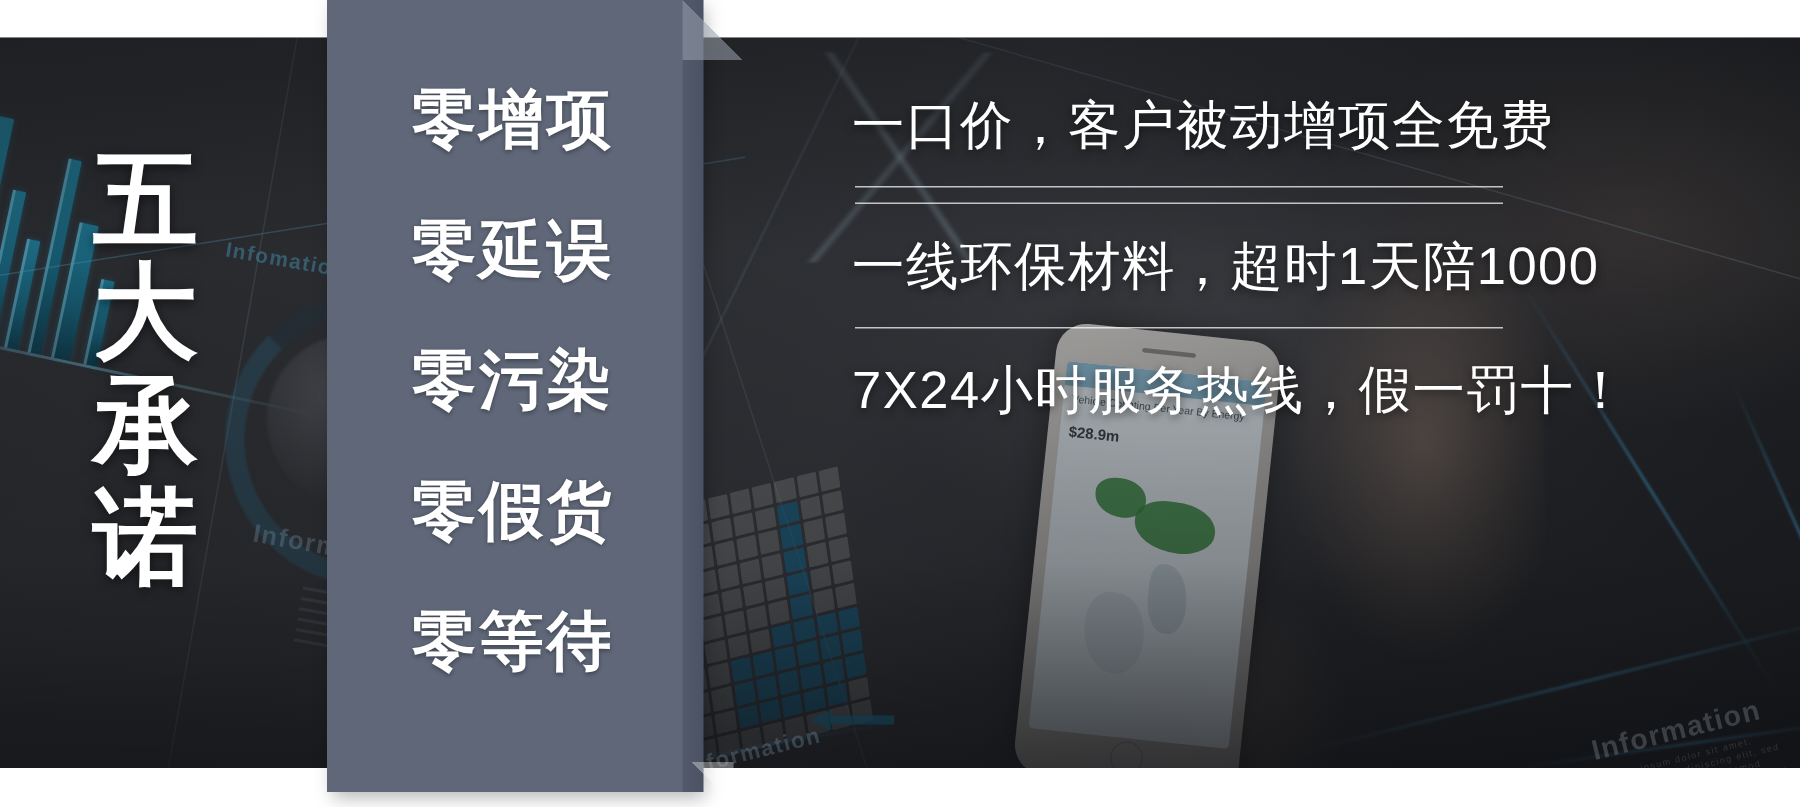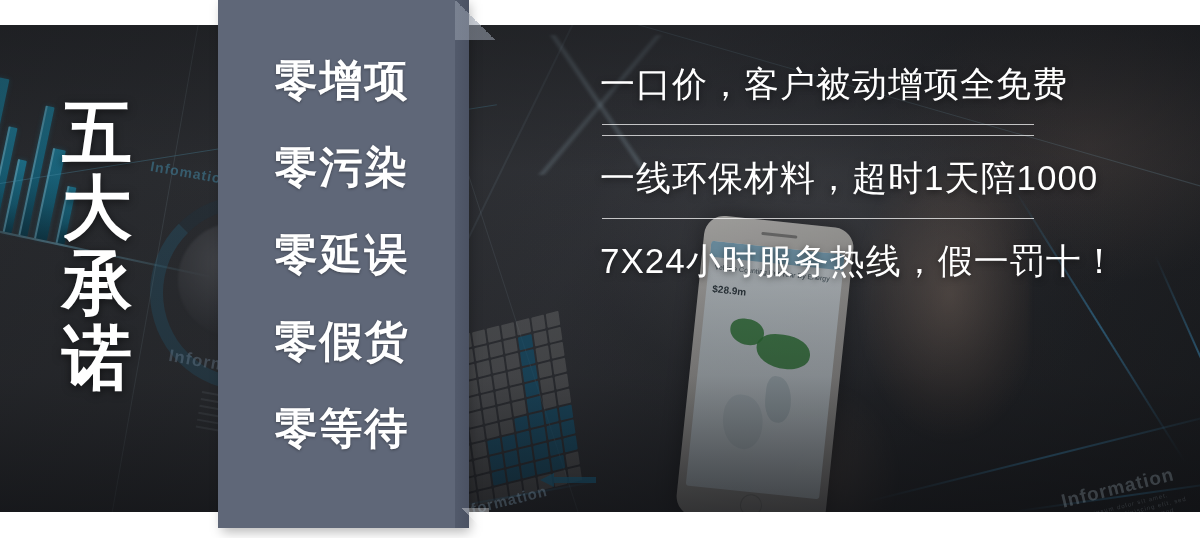--- a/index.html
+++ b/index.html
@@ -217,21 +217,21 @@
     letter-spacing:2px;
     line-height:1;
     margin:22px 0;
     text-shadow:0 1px 3px rgba(0,0,0,.35);
   }
 
   
   .promises{
     position:absolute;left:568px;top:52px;width:442px;
   }
-  .promise-row{position:relative;margin-left:32px;}
+  .promise-row{position:relative;}
   .promise-text{
     color:#ffffff;
     font-size:35px;
     line-height:64px;
     font-weight:normal;
     white-space:nowrap;
     letter-spacing:1px;
     text-shadow:0 2px 6px rgba(0,0,0,.5);
   }
   .promise-rule{
@@ -410,22 +410,22 @@
   </div>
 
   <div class="panel-shadow"></div>
   <div class="panel"></div>
   <div class="panel-bevel"></div>
   <div class="panel-fold"></div>
   <div class="panel-fold-b"></div>
 
   <div class="panel-list">
     <div class="panel-item">零增项</div>
+    <div class="panel-item">零延误</div>
     <div class="panel-item">零污染</div>
-    <div class="panel-item">零延误</div>
     <div class="panel-item">零假货</div>
     <div class="panel-item">零等待</div>
   </div>
 
   <div class="promises">
 
     <div class="promise-row">
       <div class="promise-text">一口价，客户被动增项全免费</div>
       <div class="promise-rule"></div>
     </div>

